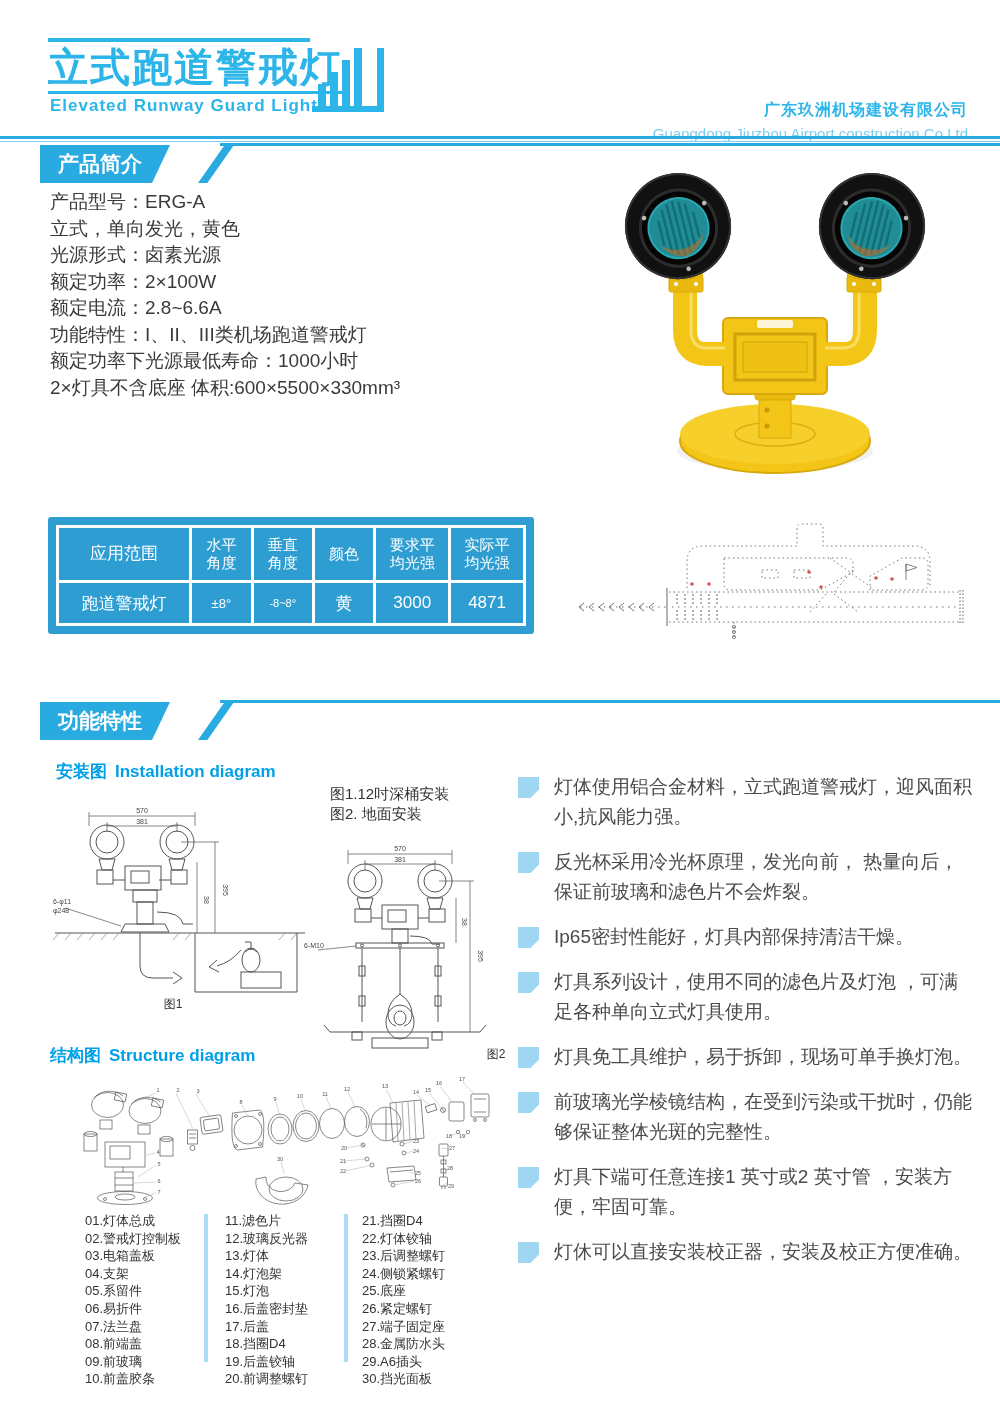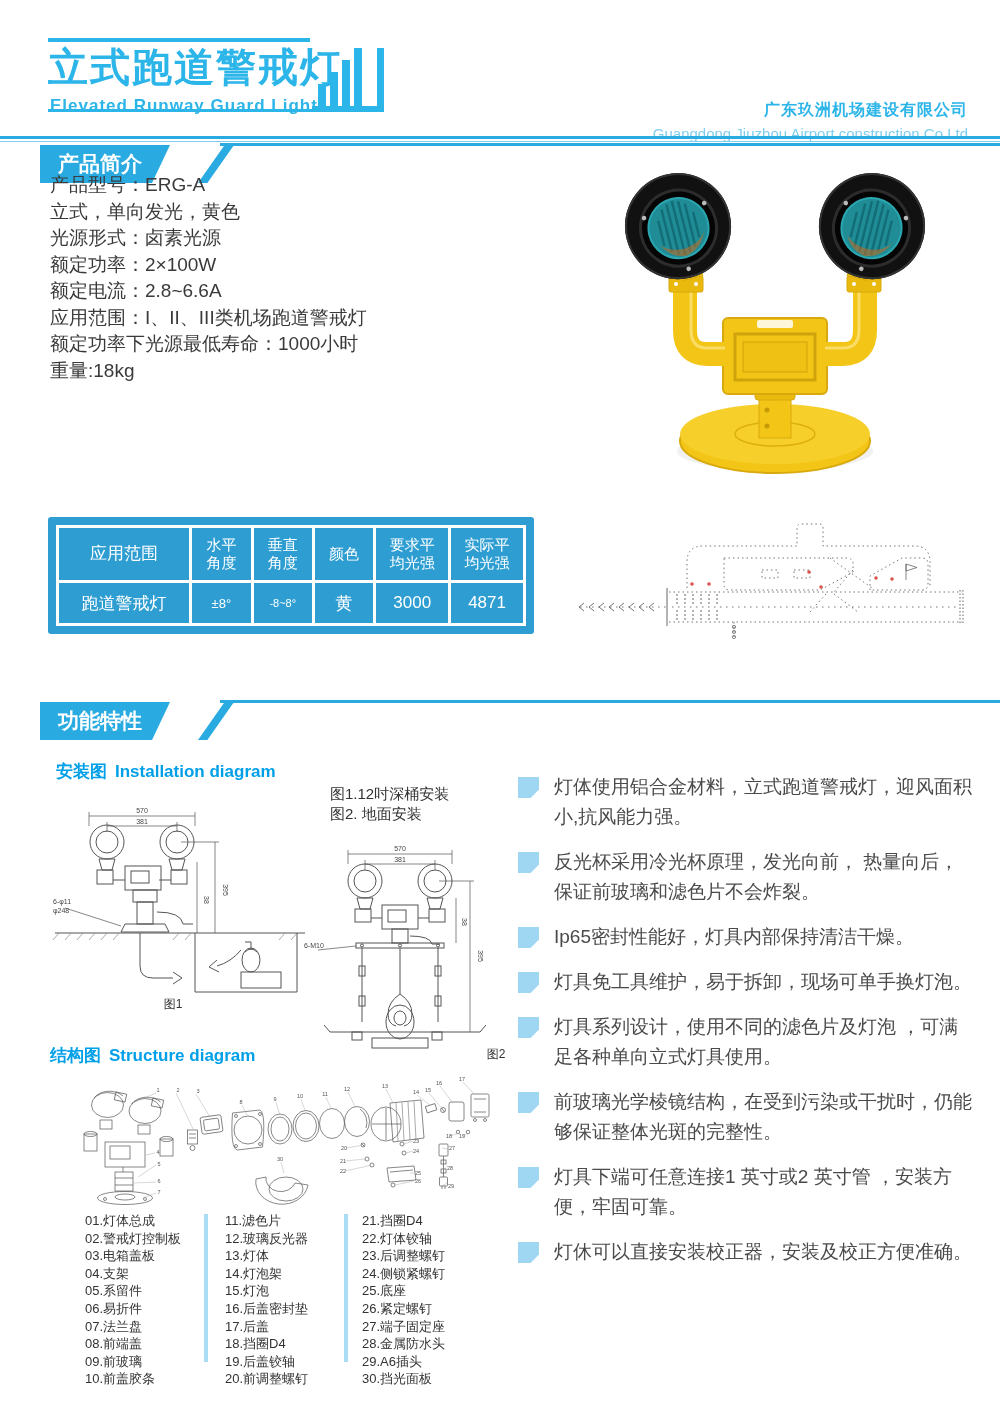--- a/index.html
+++ b/index.html
@@ -13,21 +13,21 @@
   body{
     width:1000px;height:1428px;position:relative;background:#fff;
     font-family:"Liberation Sans","DejaVu Sans",sans-serif;color:#333;
     overflow:hidden;
   }
   .abs{position:absolute;}
 
   
   .title-topline{left:48px;top:38px;width:262px;height:4px;background:var(--cyan);}
   .title-cn{left:48px;top:44px;font-size:40px;font-weight:bold;color:var(--cyan);
-    letter-spacing:2px;border-bottom:3px solid var(--cyan);padding-bottom:19px;line-height:46px;}
+    letter-spacing:2px;border-bottom:3px solid var(--cyan);padding-bottom:1px;line-height:46px;}
   .title-en{left:50px;top:96px;font-size:17px;font-weight:bold;color:var(--cyan);letter-spacing:1px;}
   .logo-bars{left:318px;top:48px;height:58px;display:flex;align-items:flex-end;gap:4px;}
   .logo-bars .bar{width:8px;background:var(--cyan);}
   .logo-vbar{left:377px;top:48px;width:7px;height:64px;background:var(--cyan);}
   .logo-hbar{left:312px;top:106px;width:72px;height:6px;background:var(--cyan);}
   .company{right:32px;top:100px;text-align:right;}
   .company .cn{font-size:16px;font-weight:bold;color:var(--cyan);letter-spacing:1px;}
   .company .en{font-size:15px;color:#7fcdef;margin-top:4px;}
   .rule1{left:0;top:136px;width:1000px;height:3px;background:var(--accent);}
   .rule2{left:0;top:141px;width:1000px;height:1px;background:#7fcdef;}
@@ -35,21 +35,21 @@
   
   .section-header{left:0;width:1000px;height:42px;}
   .sh-box{position:absolute;left:40px;top:4px;height:38px;background:var(--accent);color:#fff;
     font-size:21px;font-weight:bold;line-height:38px;padding:0 28px 0 18px;
     clip-path:polygon(0 0,100% 0,calc(100% - 18px) 100%,0 100%);}
   .sh-slash{position:absolute;left:198px;top:4px;width:36px;height:38px;background:var(--accent);
     clip-path:polygon(74% 0,100% 0,26% 100%,0 100%);}
   .sh-line{position:absolute;left:220px;top:2px;right:0;height:3px;background:var(--accent);}
 
   
-  .specs{left:50px;top:172px;width:520px;}
+  .specs{left:50px;top:189px;width:520px;}
   .specs .line{font-size:19px;line-height:26.5px;color:#3a3a3a;white-space:nowrap;}
 
   
   .ptable-wrap{left:48px;top:517px;width:486px;background:var(--tableblue);padding:8px;border-radius:3px;}
   .ptable{width:100%;border-collapse:separate;border-spacing:3px;background:#fff;}
   .ptable th,.ptable td{background:var(--tableblue);color:#fff;text-align:center;vertical-align:middle;
     white-space:pre-line;font-weight:normal;padding:8px;}
   .ptable th{height:44px;font-size:15px;line-height:18px;}
   .ptable td{height:40px;font-size:17px;}
   .ptable th.c0{font-size:17px;}
@@ -98,23 +98,23 @@
   <div class="sh-slash"></div>
   <div class="sh-line"></div>
 </div>
 
 <div class="abs specs">
   <div class="line">产品型号：ERG-A</div>
   <div class="line">立式，单向发光，黄色</div>
   <div class="line">光源形式：卤素光源</div>
   <div class="line">额定功率：2×100W</div>
   <div class="line">额定电流：2.8~6.6A</div>
-  <div class="line">应用范围：I、II、III类机场跑道警戒灯</div>
+  <div class="line">功能特性：I、II、III类机场跑道警戒灯</div>
   <div class="line">额定功率下光源最低寿命：1000小时</div>
-  <div class="line">重量:18kg</div>
+  <div class="line">2×灯具不含底座 体积:600×5500×330mm³</div>
 </div>
 
 <div class="abs" style="left:575px;top:158px;width:398px;height:318px">
 <svg width="398" height="318" viewBox="0 0 398 318">
   <ellipse cx="200" cy="293" rx="98" ry="20" fill="#f1f1f1"></ellipse>
   <ellipse cx="200" cy="283" rx="95" ry="32" fill="#f3c517" stroke="#d8a90c" stroke-width="2"></ellipse>
   <ellipse cx="200" cy="276" rx="95" ry="30" fill="#f7cf2a"></ellipse>
   <ellipse cx="200" cy="276" rx="40" ry="12" fill="none" stroke="#dcae10" stroke-width="1.5"></ellipse>
   <rect x="184" y="238" width="32" height="42" fill="#f3c517" stroke="#d8a90c"></rect>
   <rect x="180" y="232" width="40" height="10" rx="3" fill="#e9b90e" stroke="#d8a90c"></rect>
@@ -617,28 +617,28 @@
   <div class="bullet">
     <div class="sq"></div>
     <div class="txt">反光杯采用冷光杯原理，发光向前， 热量向后，保证前玻璃和滤色片不会炸裂。</div>
   </div>
   <div class="bullet">
     <div class="sq"></div>
     <div class="txt">Ip65密封性能好，灯具内部保持清洁干燥。</div>
   </div>
   <div class="bullet">
     <div class="sq"></div>
+    <div class="txt">灯具系列设计，使用不同的滤色片及灯泡 ，可满足各种单向立式灯具使用。</div>
+  </div>
+  <div class="bullet">
+    <div class="sq"></div>
     <div class="txt">灯具免工具维护，易于拆卸，现场可单手换灯泡。</div>
   </div>
   <div class="bullet">
     <div class="sq"></div>
-    <div class="txt">灯具系列设计，使用不同的滤色片及灯泡 ，可满足各种单向立式灯具使用。</div>
-  </div>
-  <div class="bullet">
-    <div class="sq"></div>
     <div class="txt">前玻璃光学棱镜结构，在受到污染或干扰时，仍能够保证整体光斑的完整性。</div>
   </div>
   <div class="bullet">
     <div class="sq"></div>
     <div class="txt">灯具下端可任意连接1 英寸或2 英寸管 ，安装方便，牢固可靠。</div>
   </div>
   <div class="bullet">
     <div class="sq"></div>
     <div class="txt">灯休可以直接安装校正器，安装及校正方便准确。</div>
   </div>

